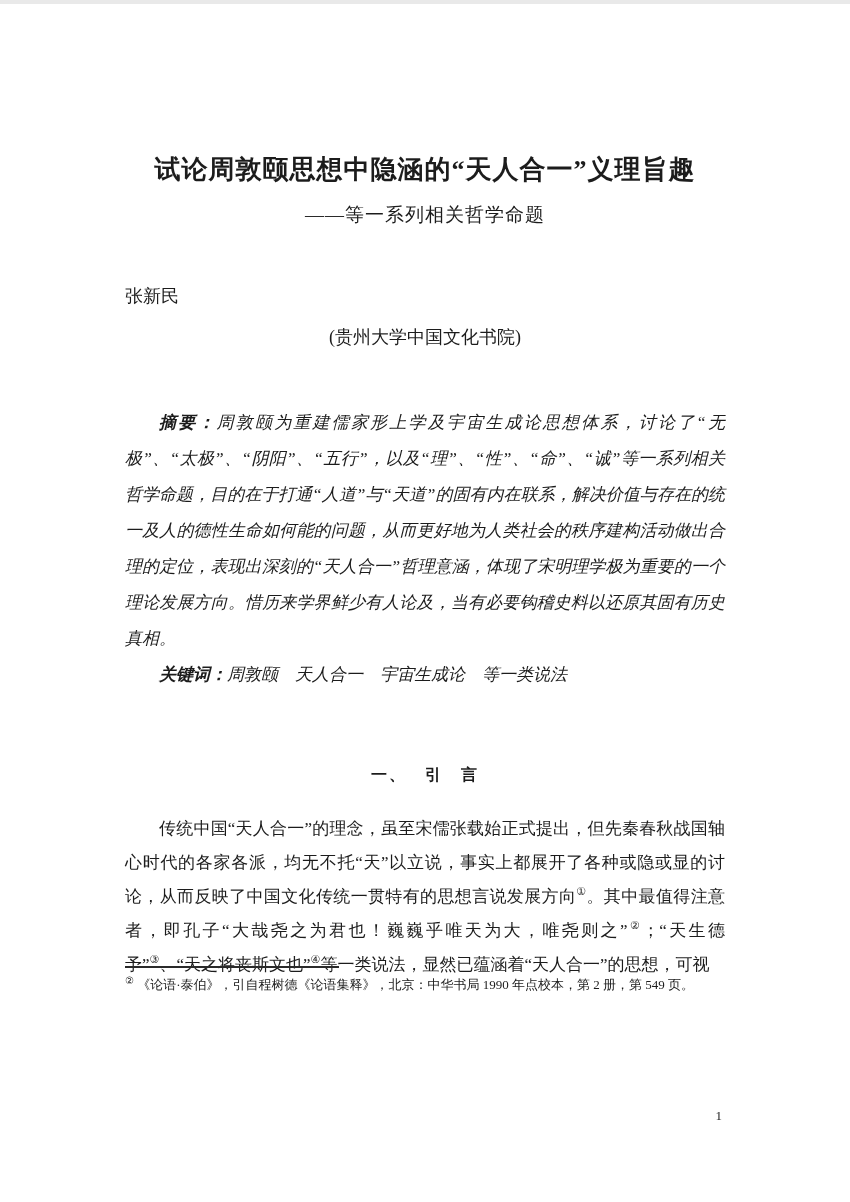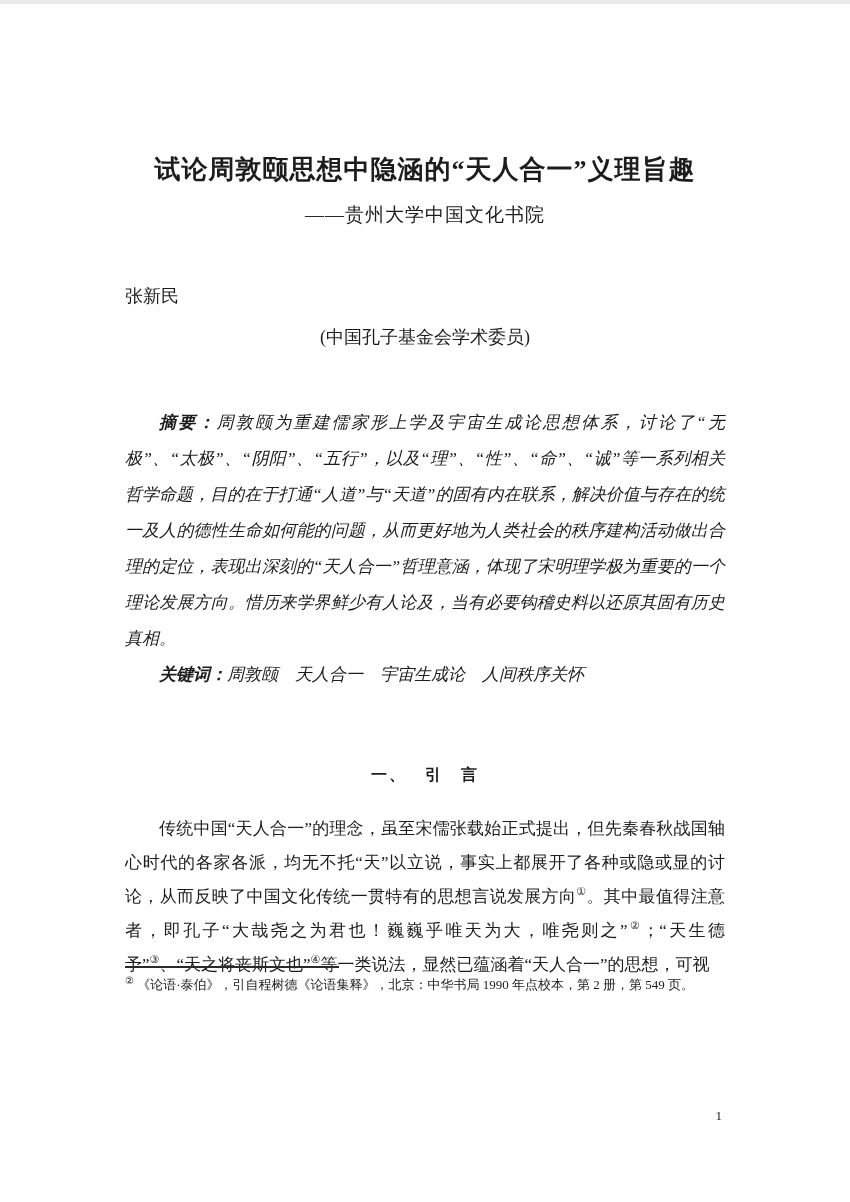--- a/index.html
+++ b/index.html
@@ -119,27 +119,27 @@
     right: 128px;
     font-size: 13px;
   }
 </style>
 </head>
 <body>
 
 <div class="page">
   <div class="content">
     <h1 class="title">试论周敦颐思想中隐涵的“天人合一”义理旨趣</h1>
-    <h2 class="subtitle">——贵州大学中国文化书院</h2>
+    <h2 class="subtitle">——等一系列相关哲学命题</h2>
     <div class="author">张新民</div>
-    <div class="affiliation">(中国孔子基金会学术委员)</div>
+    <div class="affiliation">(贵州大学中国文化书院)</div>
 
     <p class="abstract"><span class="label">摘要：</span><span>周敦颐为重建儒家形上学及宇宙生成论思想体系，讨论了“无极”、“太极”、“阴阳”、“五行”，以及“理”、“性”、“命”、“诚”等一系列相关哲学命题，目的在于打通“人道”与“天道”的固有内在联系，解决价值与存在的统一及人的德性生命如何能的问题，从而更好地为人类社会的秩序建构活动做出合理的定位，表现出深刻的“天人合一”哲理意涵，体现了宋明理学极为重要的一个理论发展方向。惜历来学界鲜少有人论及，当有必要钩稽史料以还原其固有历史真相。</span></p>
 
-    <p class="keywords"><span class="label">关键词：</span><span id="keywords-items">周敦颐　天人合一　宇宙生成论　人间秩序关怀</span></p>
+    <p class="keywords"><span class="label">关键词：</span><span id="keywords-items">周敦颐　天人合一　宇宙生成论　等一类说法</span></p>
 
     <h3 class="section-heading">一、　引　言</h3>
 
     <p class="body-para" id="body-para">传统中国“天人合一”的理念，虽至宋儒张载始正式提出，但先秦春秋战国轴心时代的各家各派，均无不托“天”以立说，事实上都展开了各种或隐或显的讨论，从而反映了中国文化传统一贯特有的思想言说发展方向<sup class="fnref">①</sup>。其中最值得注意者，即孔子“大哉尧之为君也！巍巍乎唯天为大，唯尧则之”<sup class="fnref">②</sup>；“天生德予”<sup class="fnref">③</sup>、“天之将丧斯文也”<sup class="fnref">④</sup>等一类说法，显然已蕴涵着“天人合一”的思想，可视</p>
   </div>
 
   <div class="footnote-area">
     <div class="fn-separator"></div>
     <div id="fn-list">
         <p class="fn"><sup class="fnmark">②</sup> 《论语·泰伯》，引自程树德《论语集释》，北京：中华书局 1990 年点校本，第 2 册，第 549 页。</p>

